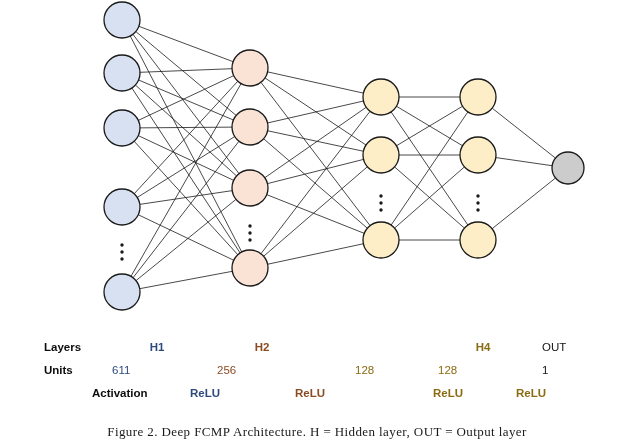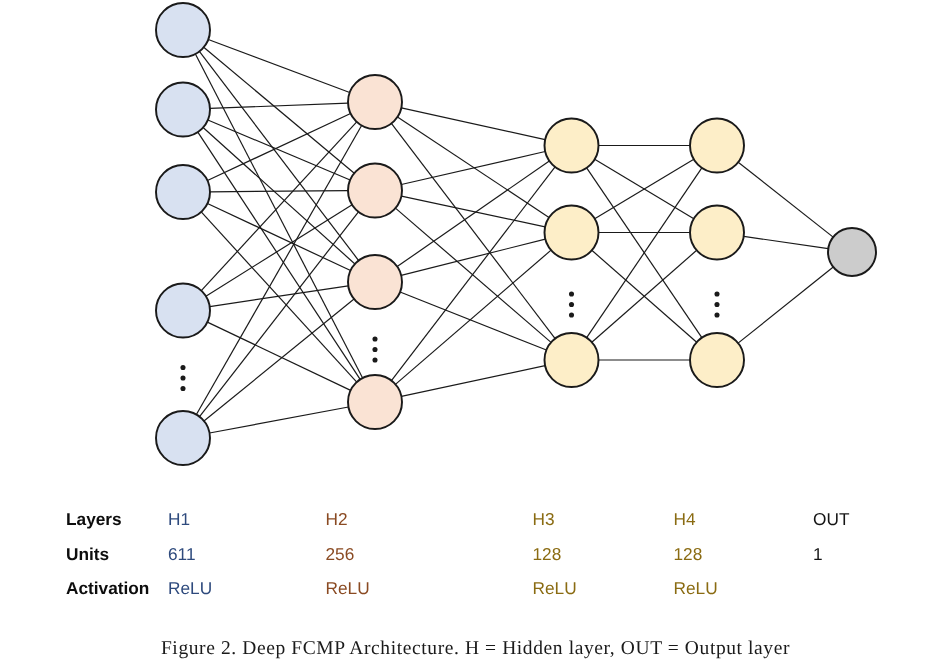--- a/index.html
+++ b/index.html
@@ -49,44 +49,44 @@
   }
   .spec-row {
     position: absolute;
     left: 0;
     width: 564px;
     height: 22px;
     line-height: 22px;
   }
   .spec-row.r0 { top: 2px; }
   .spec-row.r1 { top: 25px; }
-  .spec-row.r2 { top: 48px; }
+  .spec-row.r2 { top: 48px; margin-left: 48px; }
   .row-label {
     position: absolute;
     left: 44px;
     width: 100px;
     font-size: 11.5px;
     font-weight: bold;
     color: #0d0d0d;
     text-align: left;
     white-space: nowrap;
   }
   .cell {
     position: absolute;
     width: 90px;
     text-align: left;
     font-size: 11.5px;
     white-space: nowrap;
   }
   .cell.c0 { left: 112px; }
   .cell.c1 { left: 217px; }
   .cell.c2 { left: 355px; }
-  .cell.c3 { left: 449px; }
+  .cell.c3 { left: 438px; }
   .cell.c4 { left: 542px; text-align: left; }
-  .cell.bold { font-weight: normal; }
+  .cell.bold { font-weight: bold; text-align: center; }
   
   #caption {
     position: absolute;
     left: 0;
     top: 424px;
     width: 634px;
     height: 22px;
     overflow: hidden;
     text-align: center;
     font-family: "Liberation Serif", serif;
@@ -181,21 +181,20 @@
         <circle cx="478" cy="210" r="1.7" class="ellipsis-dot"></circle>
       </g>
   </svg>
 
   <div id="spec-table">
 
     <div class="spec-row r0">
       <span class="row-label" style="color: rgb(13, 13, 13);">Layers</span>
       <span class="cell c0 bold" style="color: rgb(46, 74, 125);">H1</span>
       <span class="cell c1 bold" style="color: rgb(138, 74, 34);">H2</span>
-      <span class="cell c2 bold" style="color: rgb(138, 107, 18);">H3</span>
       <span class="cell c3 bold" style="color: rgb(138, 107, 18);">H4</span>
       <span class="cell c4" style="color: rgb(20, 20, 20);">OUT</span>
     </div>
 
     <div class="spec-row r1">
       <span class="row-label" style="color: rgb(13, 13, 13);">Units</span>
       <span class="cell c0" style="color: rgb(46, 74, 125);">611</span>
       <span class="cell c1" style="color: rgb(138, 74, 34);">256</span>
       <span class="cell c2" style="color: rgb(138, 107, 18);">128</span>
       <span class="cell c3" style="color: rgb(138, 107, 18);">128</span>

